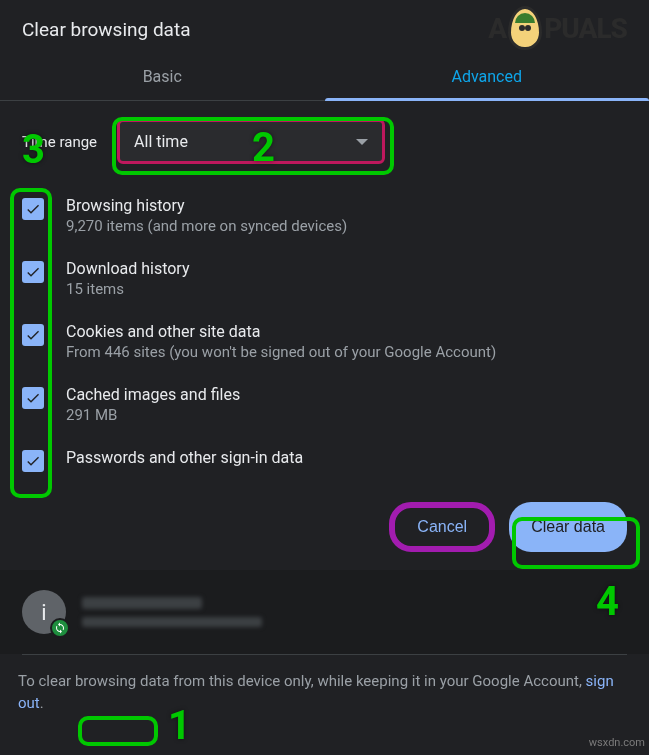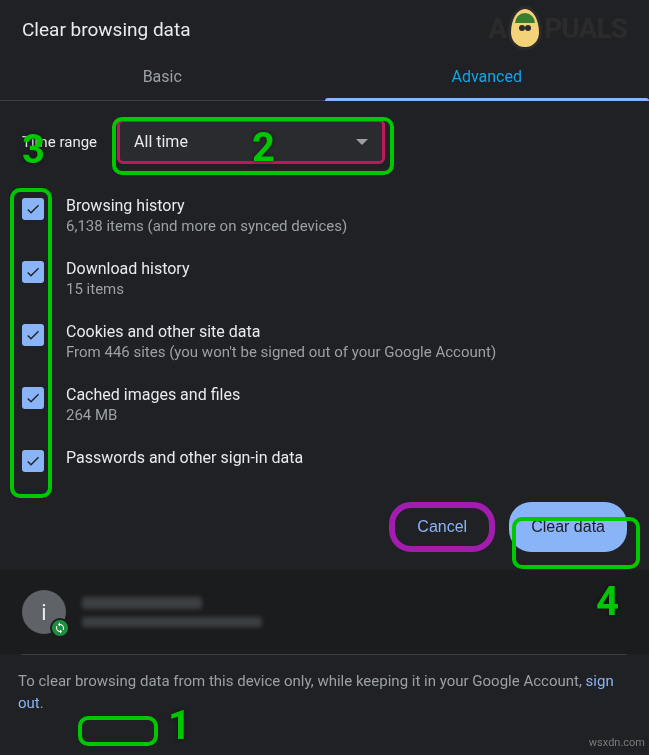--- a/index.html
+++ b/index.html
@@ -230,21 +230,21 @@
   <div class="options">
 
     <div class="opt-row">
       <div class="cb">
         <svg viewBox="0 0 24 24">
             <path fill="#202124" d="M9 16.2 4.8 12l-1.4 1.4L9 19 21 7l-1.4-1.4z"></path>
           </svg>
       </div>
       <div class="opt-texts">
         <div class="opt-title">Browsing history</div>
-        <div class="opt-sub">6,138 items (and more on synced devices)</div>
+        <div class="opt-sub">9,270 items (and more on synced devices)</div>
       </div>
     </div>
 
     <div class="opt-row">
       <div class="cb">
         <svg viewBox="0 0 24 24">
             <path fill="#202124" d="M9 16.2 4.8 12l-1.4 1.4L9 19 21 7l-1.4-1.4z"></path>
           </svg>
       </div>
       <div class="opt-texts">
@@ -266,21 +266,21 @@
     </div>
 
     <div class="opt-row">
       <div class="cb">
         <svg viewBox="0 0 24 24">
             <path fill="#202124" d="M9 16.2 4.8 12l-1.4 1.4L9 19 21 7l-1.4-1.4z"></path>
           </svg>
       </div>
       <div class="opt-texts">
         <div class="opt-title">Cached images and files</div>
-        <div class="opt-sub">264 MB</div>
+        <div class="opt-sub">291 MB</div>
       </div>
     </div>
 
     <div class="opt-row">
       <div class="cb">
         <svg viewBox="0 0 24 24">
             <path fill="#202124" d="M9 16.2 4.8 12l-1.4 1.4L9 19 21 7l-1.4-1.4z"></path>
           </svg>
       </div>
       <div class="opt-texts">

